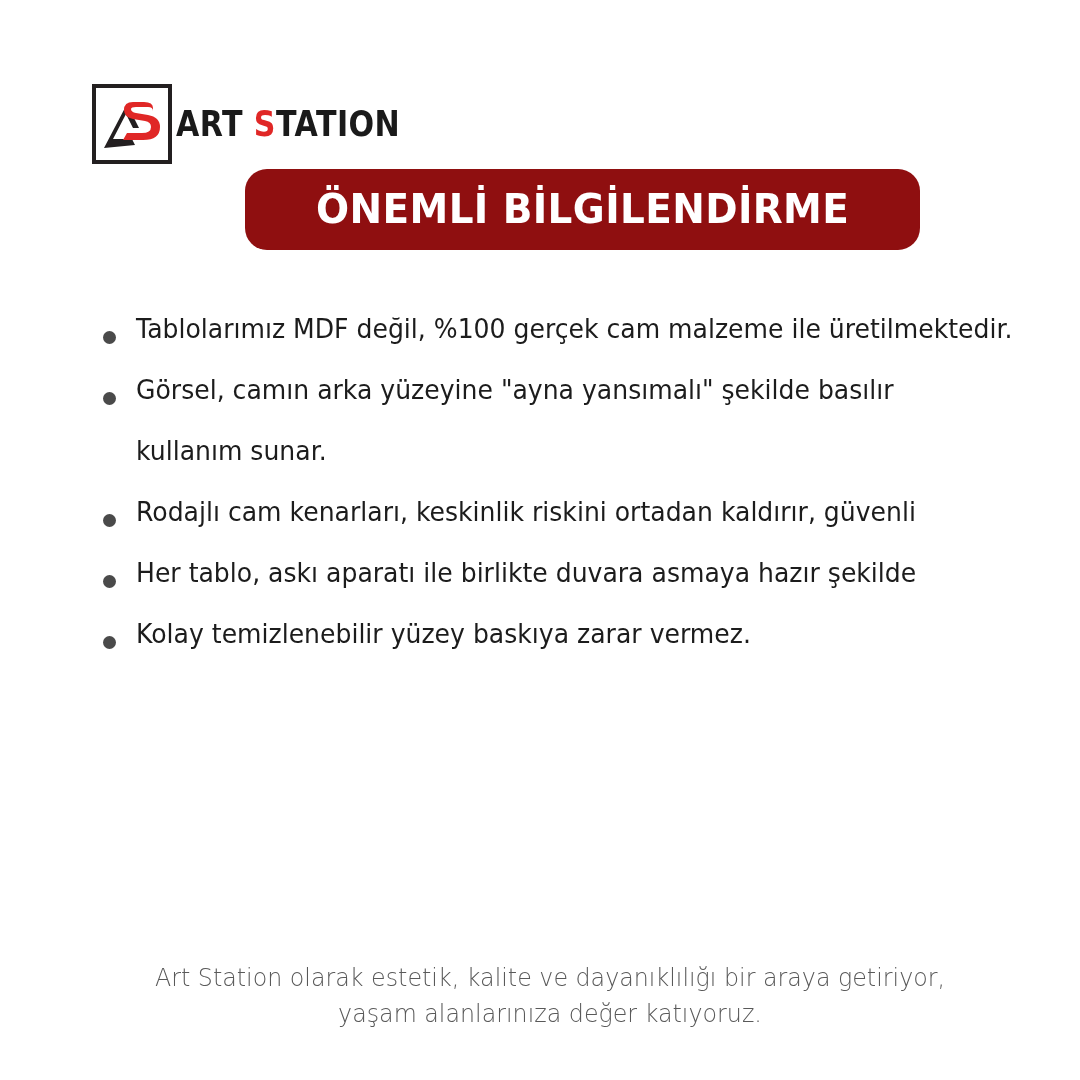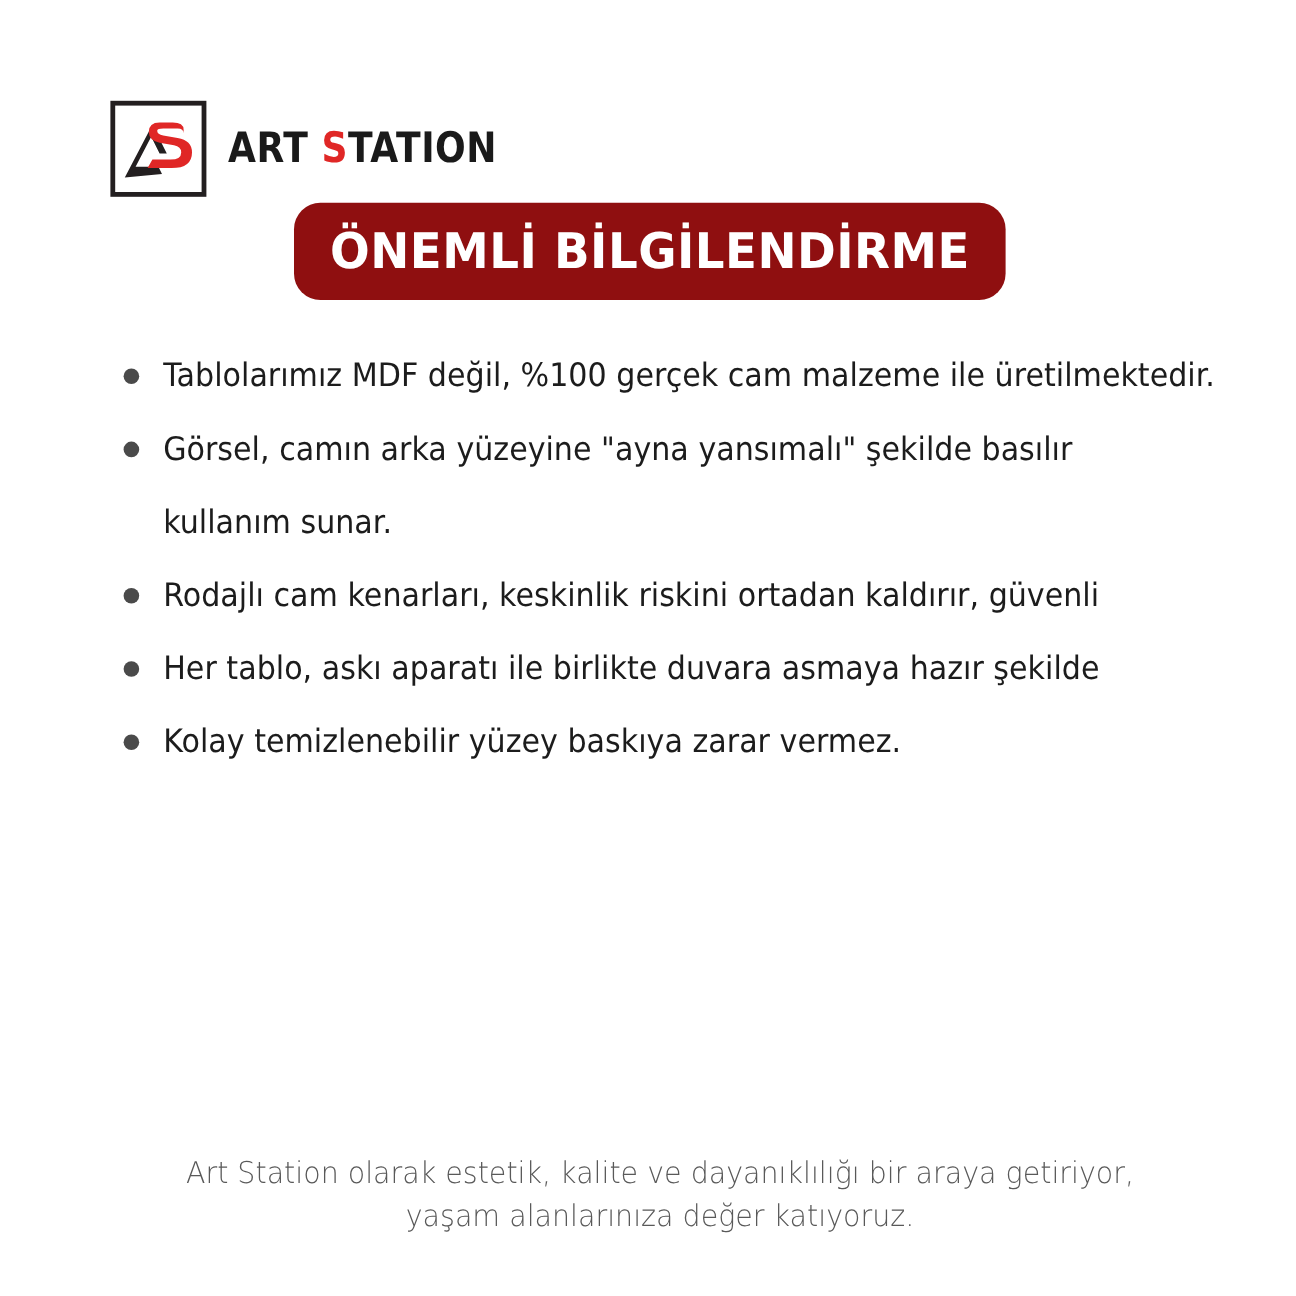--- a/index.html
+++ b/index.html
@@ -23,21 +23,21 @@
     box-sizing: border-box;
   }
 
   
   .brand {
     position: absolute;
     left: 92px;
     top: 84px;
     display: flex;
     align-items: center;
-    gap: 18px;
+    gap: 4px;
   }
   .brand-mark {
     width: 80px;
     height: 80px;
     border: 4px solid #231f20;
     box-sizing: border-box;
     position: relative;
     background: #ffffff;
     flex: 0 0 auto;
   }
@@ -59,21 +59,21 @@
   }
   .brand-name .accent {
     color: #e02726;
   }
 
   
   .banner {
     position: absolute;
     left: 245px;
     top: 169px;
-    width: 593px;
+    width: 675px;
     height: 81px;
     background: #8f0f10;
     border-radius: 22px;
     display: flex;
     align-items: center;
     justify-content: center;
     box-sizing: border-box;
   }
   .banner-text {
     color: #ffffff;
@@ -89,21 +89,21 @@
   
   .bullets {
     position: absolute;
     left: 100px;
     top: 283px;
     width: 940px;
   }
   .line {
     height: 61px;
     display: flex;
-    align-items: center;
+    align-items: flex-end;
     box-sizing: border-box;
   }
   .bullet-dot {
     width: 13px;
     height: 13px;
     border-radius: 50%;
     background: #4a4a4a;
     flex: 0 0 auto;
     margin-right: 20px;
     margin-left: 3px;

